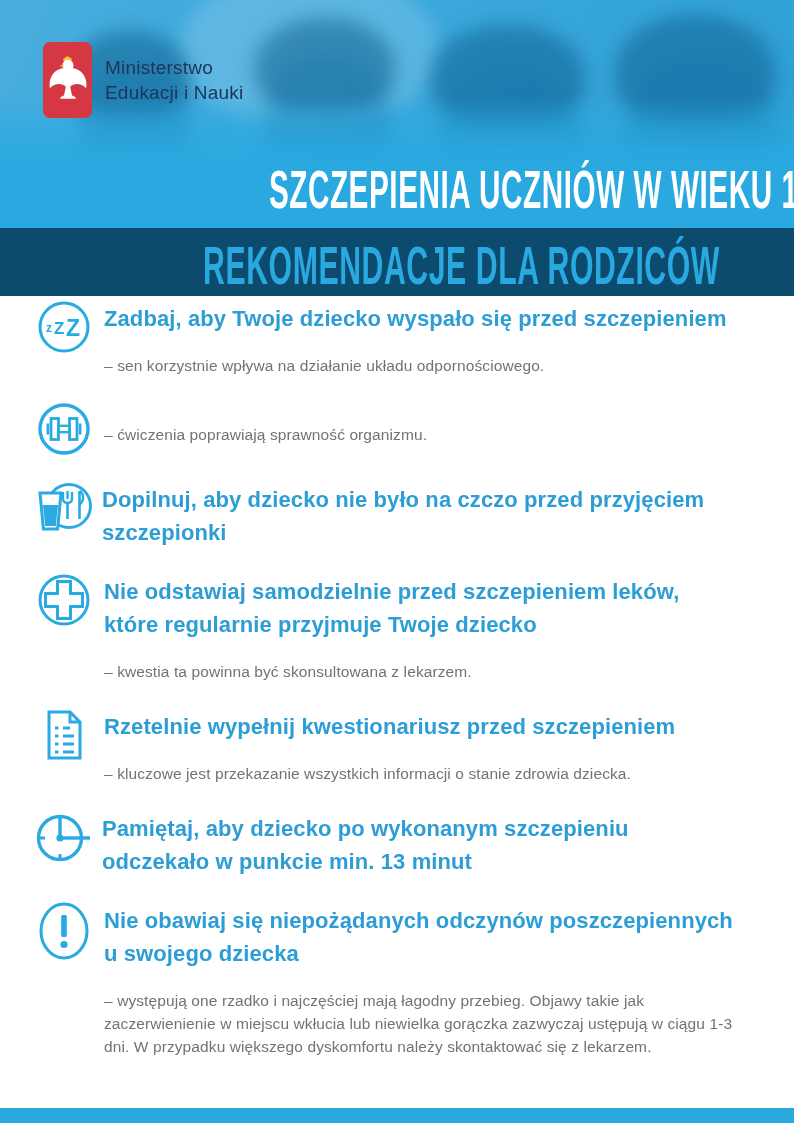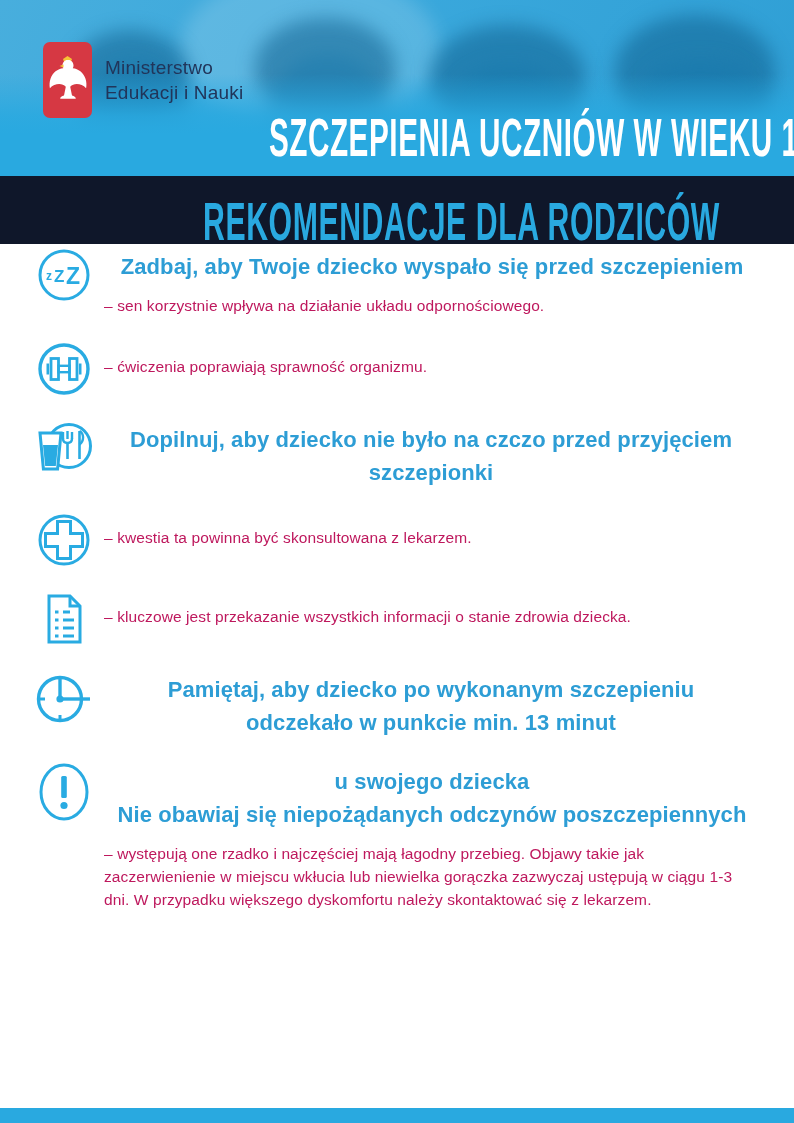--- a/index.html
+++ b/index.html
@@ -5,21 +5,21 @@
   * { margin:0; padding:0; box-sizing:border-box; }
   html,body { background:#9aa0a6; }
   .poster {
     position:relative; width:794px; height:1123px; margin:0 auto;
     background:#ffffff; overflow:hidden;
     font-family:"Liberation Sans", sans-serif;
   }
 
   
   .hero {
-    position:relative; height:176px; overflow:hidden;
+    position:relative; height:228px; overflow:hidden;
     background:linear-gradient(115deg,#48aedd 0%, #3aa8dc 45%, #2f9fd5 100%);
   }
   .hero .blob { position:absolute; filter:blur(9px); }
   .b-head { background:rgba(22,120,172,.42); border-radius:46%; }
   .b-hair { background:rgba(13,92,138,.5); border-radius:50% 50% 40% 40%; }
   .b-light{ background:rgba(255,255,255,.16); border-radius:50%; }
   .hero-fade {
     position:absolute; inset:0;
     background:linear-gradient(180deg, rgba(41,169,224,0) 42%, rgba(41,169,224,.85) 66%, #29a9e0 76%);
   }
@@ -31,36 +31,36 @@
   .hero-title {
     position:absolute; left:0; right:0; bottom:8px; text-align:center;
     white-space:nowrap; z-index:3;
   }
   .hero-title span {
     display:inline-block; transform:scaleX(.55); transform-origin:center;
     color:#ffffff; font-size:54px; font-weight:700; letter-spacing:1px;
   }
 
   
-  .subtitle-band { height:68px; background:#0f172a; text-align:left; white-space:nowrap; padding-top:14px; }
+  .subtitle-band { height:68px; background:#0c4a6e; text-align:left; white-space:nowrap; padding-top:6px; }
   .subtitle-band span {
     display:inline-block; transform:scaleX(.56); transform-origin:center;
     color:#29a9e0; font-size:54px; font-weight:700; letter-spacing:1px;
   }
 
   
   .items { padding:6px 34px 0 36px; }
   .item { display:flex; align-items:flex-start; margin-bottom:26px; }
   .item-icon { flex:0 0 56px; width:56px; margin-right:12px; margin-top:-3px; }
   .item-icon.wide { flex-basis:60px; width:60px; margin-right:8px; margin-left:-2px; }
   .item-text { flex:1; }
   .item-heading { color:#2d9dd5; font-size:22px; font-weight:700; line-height:1.5; letter-spacing:.1px; }
-  .item-heading span { display:block;text-align:center; }
+  .item-heading span { display:block; }
   .item-heading span:empty { display:none; }
-  .item-body { margin-top:12px; color:#be185d; font-size:15.5px; line-height:1.48; max-width:725px; letter-spacing:.1px; }
+  .item-body { margin-top:20px; color:#737373; font-size:15.5px; line-height:1.48; max-width:725px; letter-spacing:.1px; }
 
   
   .footer-bar { position:absolute; left:0; right:0; bottom:0; height:15px; background:#29a9e0; }
 
   svg { display:block; }
   .zglyph { font-family:"Liberation Sans", sans-serif; font-weight:700; fill:#29abe2; }
 </style>
 </head>
 <body>
 
@@ -158,34 +158,42 @@
         </div>
       </div>
     </div>
 
     <div class="item">
       <svg class="item-icon" viewBox="0 0 56 56">
         <circle cx="28" cy="28" r="24" fill="none" stroke="#29abe2" stroke-width="3"></circle>
         <path d="M21.5 9.5 H34.5 V21.5 H46.5 V34.5 H34.5 V46.5 H21.5 V34.5 H9.5 V21.5 H21.5 Z" fill="#ffffff" stroke="#29abe2" stroke-width="3"></path>
       </svg>
       <div class="item-text">
+        <div class="item-heading">
+          <span>Nie odstawiaj samodzielnie przed szczepieniem leków,</span>
+          <span>które regularnie przyjmuje Twoje dziecko</span>
+        </div>
         <div class="item-body">– kwestia ta powinna być skonsultowana z lekarzem.</div>
       </div>
     </div>
 
     <div class="item">
       <svg class="item-icon" viewBox="0 0 56 56">
         <path d="M13 5 H34 L44 15 V51 H13 Z" fill="#ffffff" stroke="#29abe2" stroke-width="3"></path>
         <path d="M34 5 V15 H44" fill="none" stroke="#29abe2" stroke-width="3"></path>
         <path d="M19 21 h3.5 M27 21 h7" stroke="#29abe2" stroke-width="3"></path>
         <path d="M19 29 h3.5 M27 29 h11" stroke="#29abe2" stroke-width="3"></path>
         <path d="M19 37 h3.5 M27 37 h11" stroke="#29abe2" stroke-width="3"></path>
         <path d="M19 45 h3.5 M27 45 h11" stroke="#29abe2" stroke-width="3"></path>
       </svg>
       <div class="item-text">
+        <div class="item-heading">
+          <span>Rzetelnie wypełnij kwestionariusz przed szczepieniem</span>
+
+        </div>
         <div class="item-body">– kluczowe jest przekazanie wszystkich informacji o stanie zdrowia dziecka.</div>
       </div>
     </div>
 
     <div class="item">
       <svg class="item-icon wide" viewBox="0 0 60 56">
         <circle cx="26" cy="29" r="21.5" fill="none" stroke="#29abe2" stroke-width="3.4"></circle>
         <line x1="26" y1="29" x2="26" y2="7.5" stroke="#29abe2" stroke-width="3.4"></line>
         <line x1="26" y1="29" x2="56" y2="29" stroke="#29abe2" stroke-width="3.4"></line>
         <line x1="5" y1="29" x2="11" y2="29" stroke="#29abe2" stroke-width="3"></line>
@@ -201,22 +209,22 @@
     </div>
 
     <div class="item">
       <svg class="item-icon" viewBox="0 0 56 62">
         <ellipse cx="28" cy="30" rx="23" ry="27" fill="none" stroke="#29abe2" stroke-width="3"></ellipse>
         <rect x="25.2" y="14" width="5.6" height="22" rx="1.5" fill="#29abe2"></rect>
         <circle cx="28" cy="43.5" r="3.6" fill="#29abe2"></circle>
       </svg>
       <div class="item-text">
         <div class="item-heading">
+          <span>Nie obawiaj się niepożądanych odczynów poszczepiennych</span>
           <span>u swojego dziecka</span>
-          <span>Nie obawiaj się niepożądanych odczynów poszczepiennych</span>
         </div>
         <div class="item-body">– występują one rzadko i najczęściej mają łagodny przebieg. Objawy takie jak zaczerwienienie w miejscu wkłucia lub niewielka gorączka zazwyczaj ustępują w ciągu 1-3 dni. W przypadku większego dyskomfortu należy skontaktować się z lekarzem.</div>
       </div>
     </div>
 
   </div>
 
   <div class="footer-bar"></div>
 </div>
 

